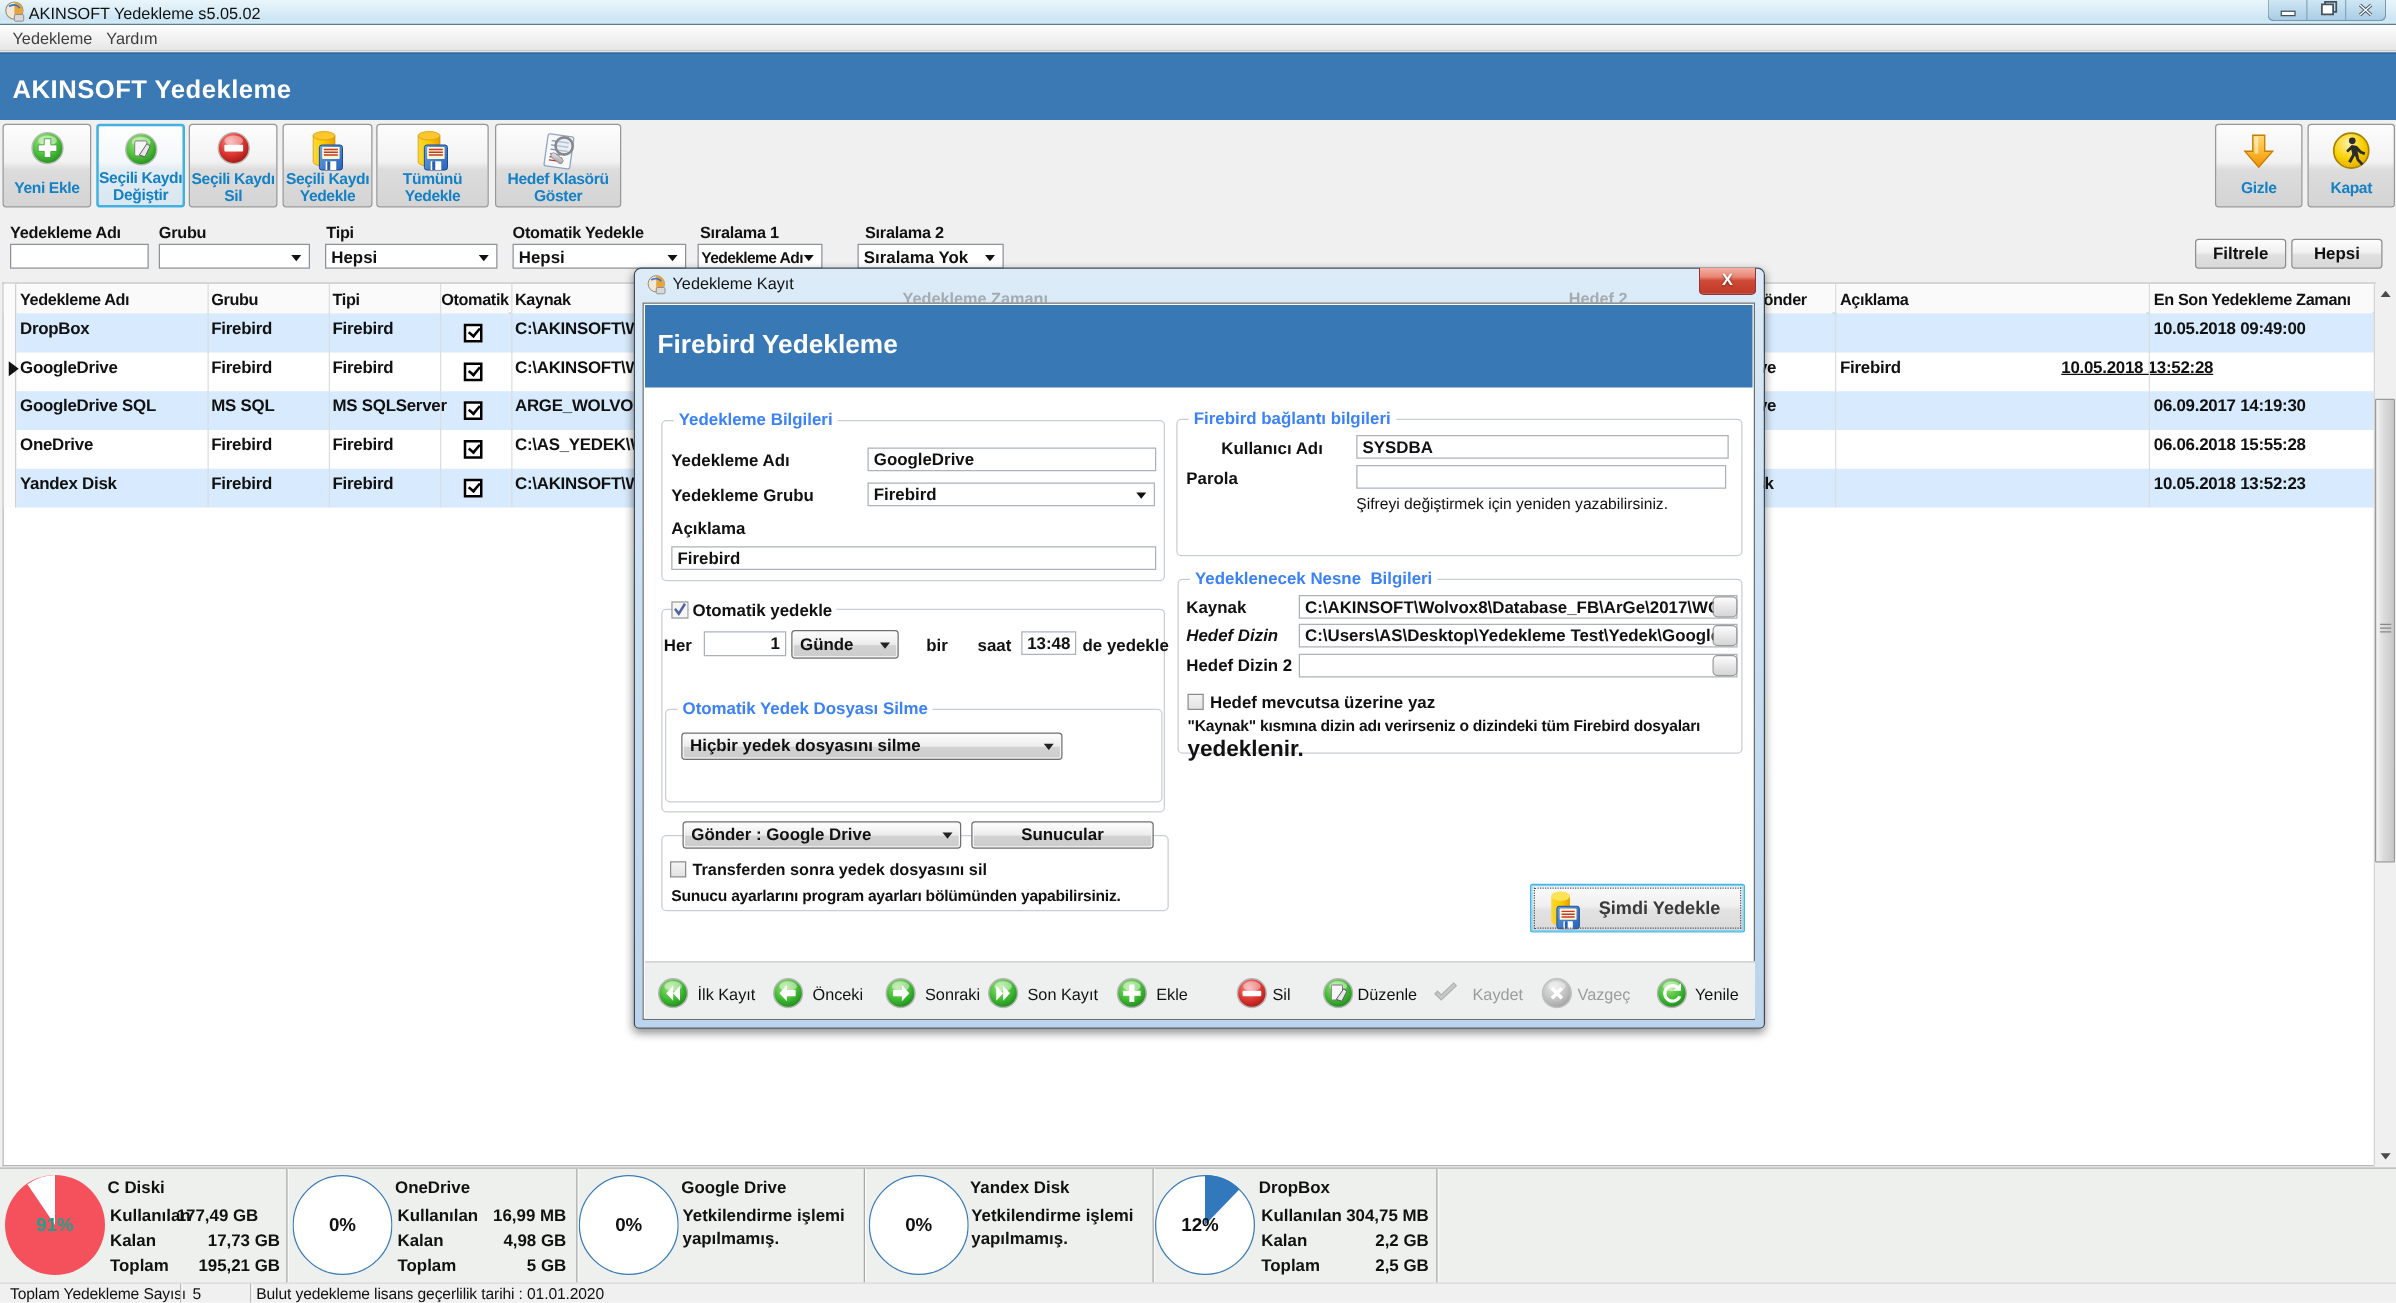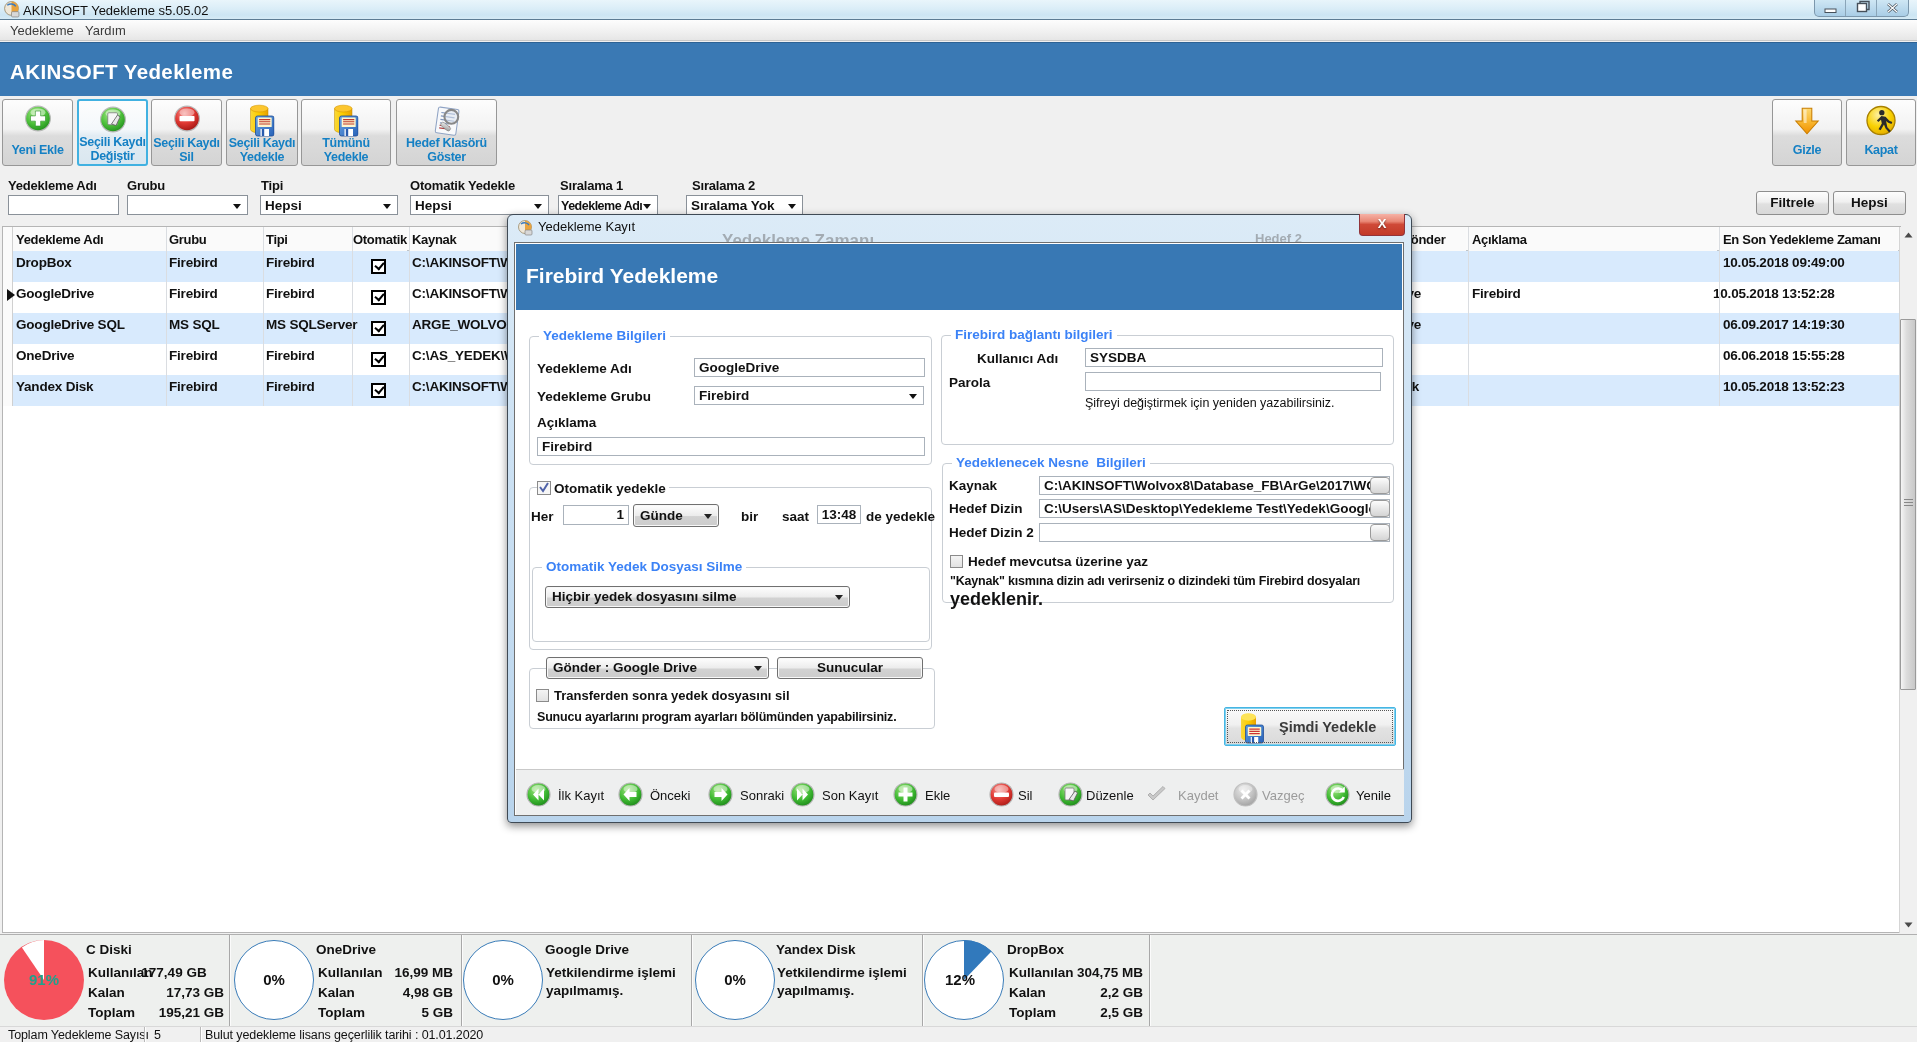--- a/index.html
+++ b/index.html
@@ -326,21 +326,21 @@
     <div class="cell" style="left:1710px;">10.05.2018 09:49:00</div>
   </div>
   <div class="row" style="top:55px;">
     <div class="cell" style="left:3px;">GoogleDrive</div>
     <div class="cell" style="left:156px;">Firebird</div>
     <div class="cell" style="left:253px;">Firebird</div>
     <div class="chk" style="left:358px; top:8px;"></div>
     <div class="cell" style="left:399px; width:97px; overflow:hidden;">C:\AKINSOFT\Wolvox8</div>
     <div class="cell" style="right:480px;">Google Drive</div>
     <div class="cell" style="left:1459px;">Firebird</div>
-    <div class="cell" style="left:1700px;">10.05.2018 13:52:28</div>
+    <div class="cell" style="left:1636px;text-decoration:underline;">10.05.2018 13:52:28</div>
   </div>
   <div class="row blue" style="top:86px;">
     <div class="cell" style="left:3px;">GoogleDrive SQL</div>
     <div class="cell" style="left:156px;">MS SQL</div>
     <div class="cell" style="left:253px;">MS SQLServer</div>
     <div class="chk" style="left:358px; top:8px;"></div>
     <div class="cell" style="left:399px; width:97px; overflow:hidden;">ARGE_WOLVOX8_</div>
     <div class="cell" style="right:480px;">Google Drive</div>
     <div class="cell" style="left:1710px;">06.09.2017 14:19:30</div>
   </div>
@@ -454,21 +454,21 @@
 
 <div class="abs" id="dialog">
   <div id="dframe"></div>
   <svg style="position:absolute; left:10px; top:6px;" width="16" height="16" viewBox="0 0 16 16">
     <circle cx="8" cy="7" r="6.5" fill="#f0e8d8" stroke="#9a8a6a" stroke-width="0.8"></circle>
     <path d="M8 0.5 a6.5 6.5 0 0 1 0 13 z" fill="#e8a33d"></path>
     <path d="M4 4 a5 4 0 0 1 8 1" fill="none" stroke="#3a7abf" stroke-width="1.4"></path>
     <rect x="8" y="10" width="7" height="5" rx="1" fill="#d8d8d8" stroke="#888" stroke-width="0.7"></rect>
   </svg>
   <div id="dtitle" style="left:31px;">Yedekleme Kayıt</div>
-  <div style="position:absolute; left:215px; top:17px; color:rgba(95,95,95,0.45); font-size:17px; font-weight:bold; filter:blur(0.6px);text-align:right;">Yedekleme Zamanı</div>
+  <div style="position:absolute; left:215px; top:17px; color:rgba(95,95,95,0.45); font-size:13px; font-weight:bold; filter:blur(0.6px);text-align:right;">Yedekleme Zamanı</div>
   <div style="position:absolute; left:748px; top:17px; color:rgba(95,95,95,0.45); font-size:13px; font-weight:bold; filter:blur(0.6px);">Hedef 2</div>
   <div id="dclose">X</div>
   <div id="dcontent">
     <div id="dbluehead">
         <div>Firebird Yedekleme</div>
       </div>
 
     <div class="fset" style="left:14px; top:93px; width:403px; height:129px;">
         <div class="flg">Yedekleme Bilgileri</div>
       </div>
@@ -512,21 +512,21 @@
     <div class="dlab" style="left:434px; top:132px;">Parola</div>
     <div class="dinput" style="left:570px; top:129px; width:296px; height:19px;"></div>
     <div style="position:absolute; left:570px; top:153px; font-size:12.5px; color:#111;">Şifreyi değiştirmek için yeniden yazabilirsiniz.</div>
 
     <div class="fset" style="left:427px; top:220px; width:452px; height:140px;">
         <div class="flg">Yedeklenecek Nesne&nbsp; Bilgileri</div>
       </div>
     <div class="dlab" style="left:434px; top:235px;">Kaynak</div>
     <div class="dinput" style="left:524px; top:233px; width:351px; height:19px;">C:\AKINSOFT\Wolvox8\Database_FB\ArGe\2017\WOLVOX</div>
     <div class="minibtn" style="left:855px; top:234px;"></div>
-    <div class="dlab" style="left:434px; top:258px;">Hedef Dizin</div>
+    <div class="dlab" style="left:434px; top:258px;font-style:italic;">Hedef Dizin</div>
     <div class="dinput" style="left:524px; top:256px; width:351px; height:19px;">C:\Users\AS\Desktop\Yedekleme Test\Yedek\Google Driv</div>
     <div class="minibtn" style="left:855px; top:257px;"></div>
     <div class="dlab" style="left:434px; top:282px;">Hedef Dizin 2</div>
     <div class="dinput" style="left:524px; top:280px; width:351px; height:19px;"></div>
     <div class="minibtn" style="left:855px; top:281px;"></div>
     <div class="dchk" style="left:435px; top:312px;"></div>
     <div class="dlab" style="left:453px; top:311px;">Hedef mevcutsa üzerine yaz</div>
     <div class="dlab" style="left:435px; top:331px; font-size:12.5px; letter-spacing:-0.2px;">"Kaynak" kısmına dizin adı verirseniz o dizindeki tüm Firebird dosyaları</div>
     <div class="dlab" style="left:435px; top:346px; font-size:18px;">yedeklenir.</div>
 

